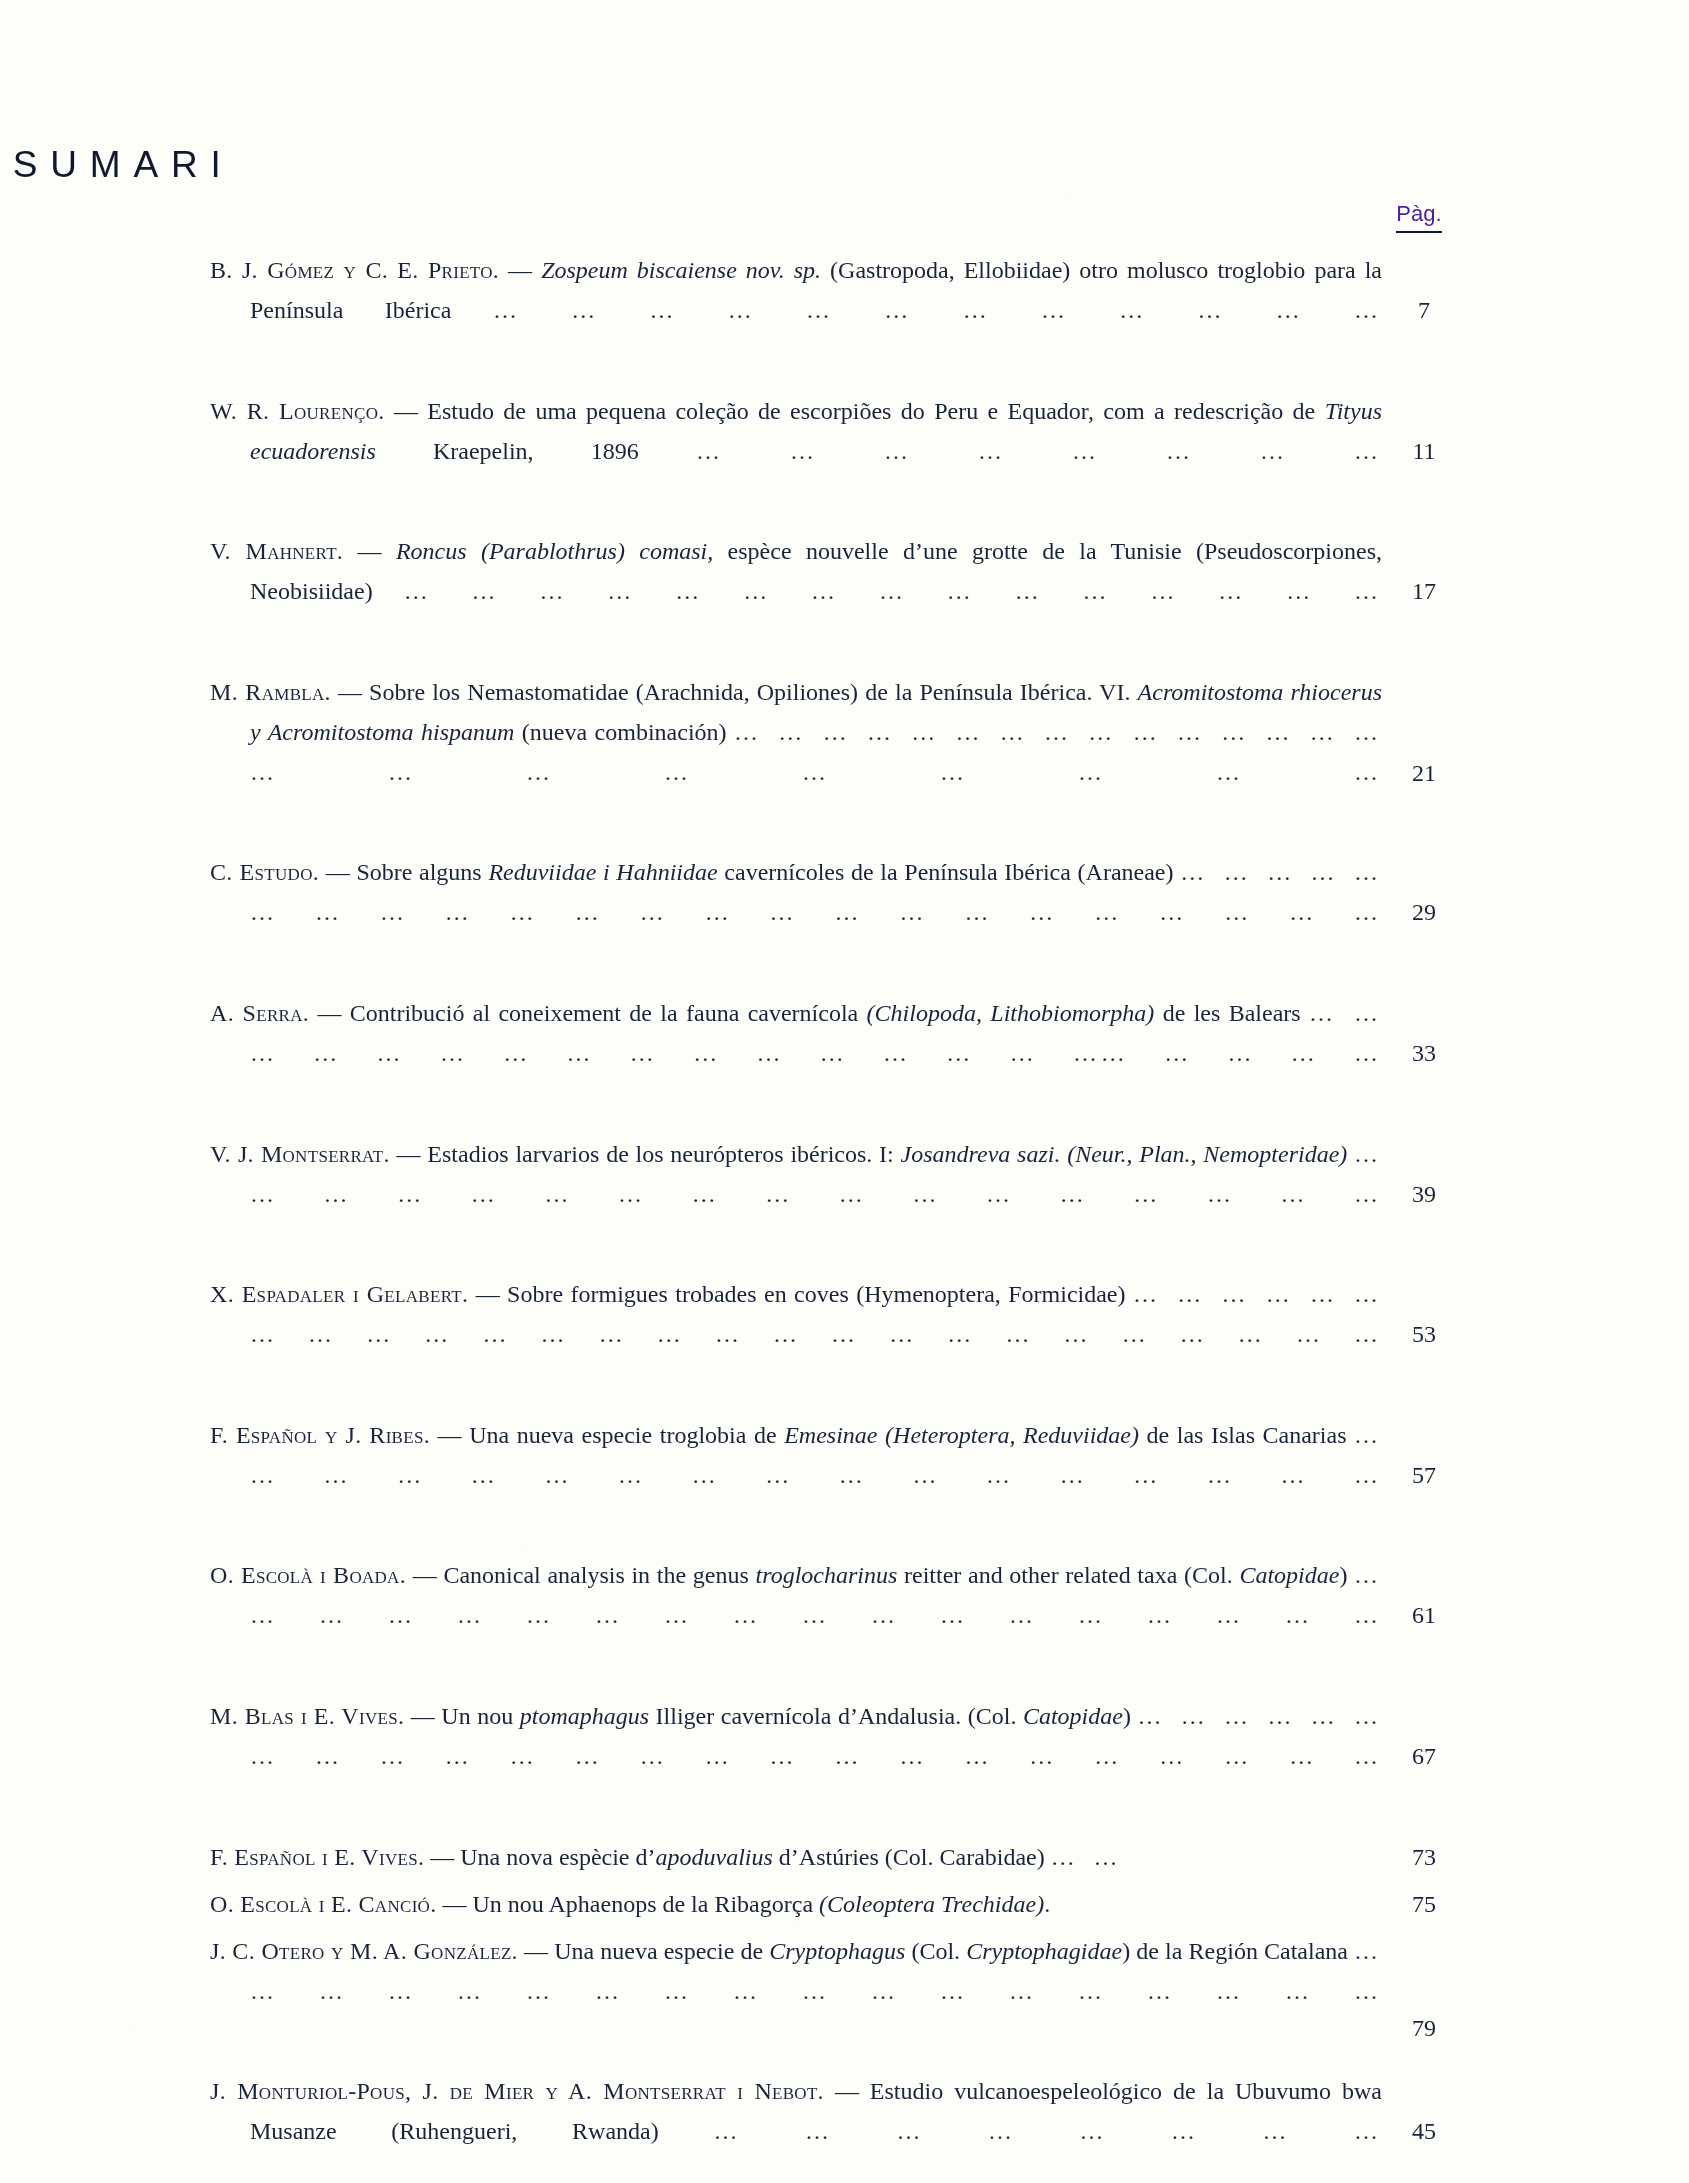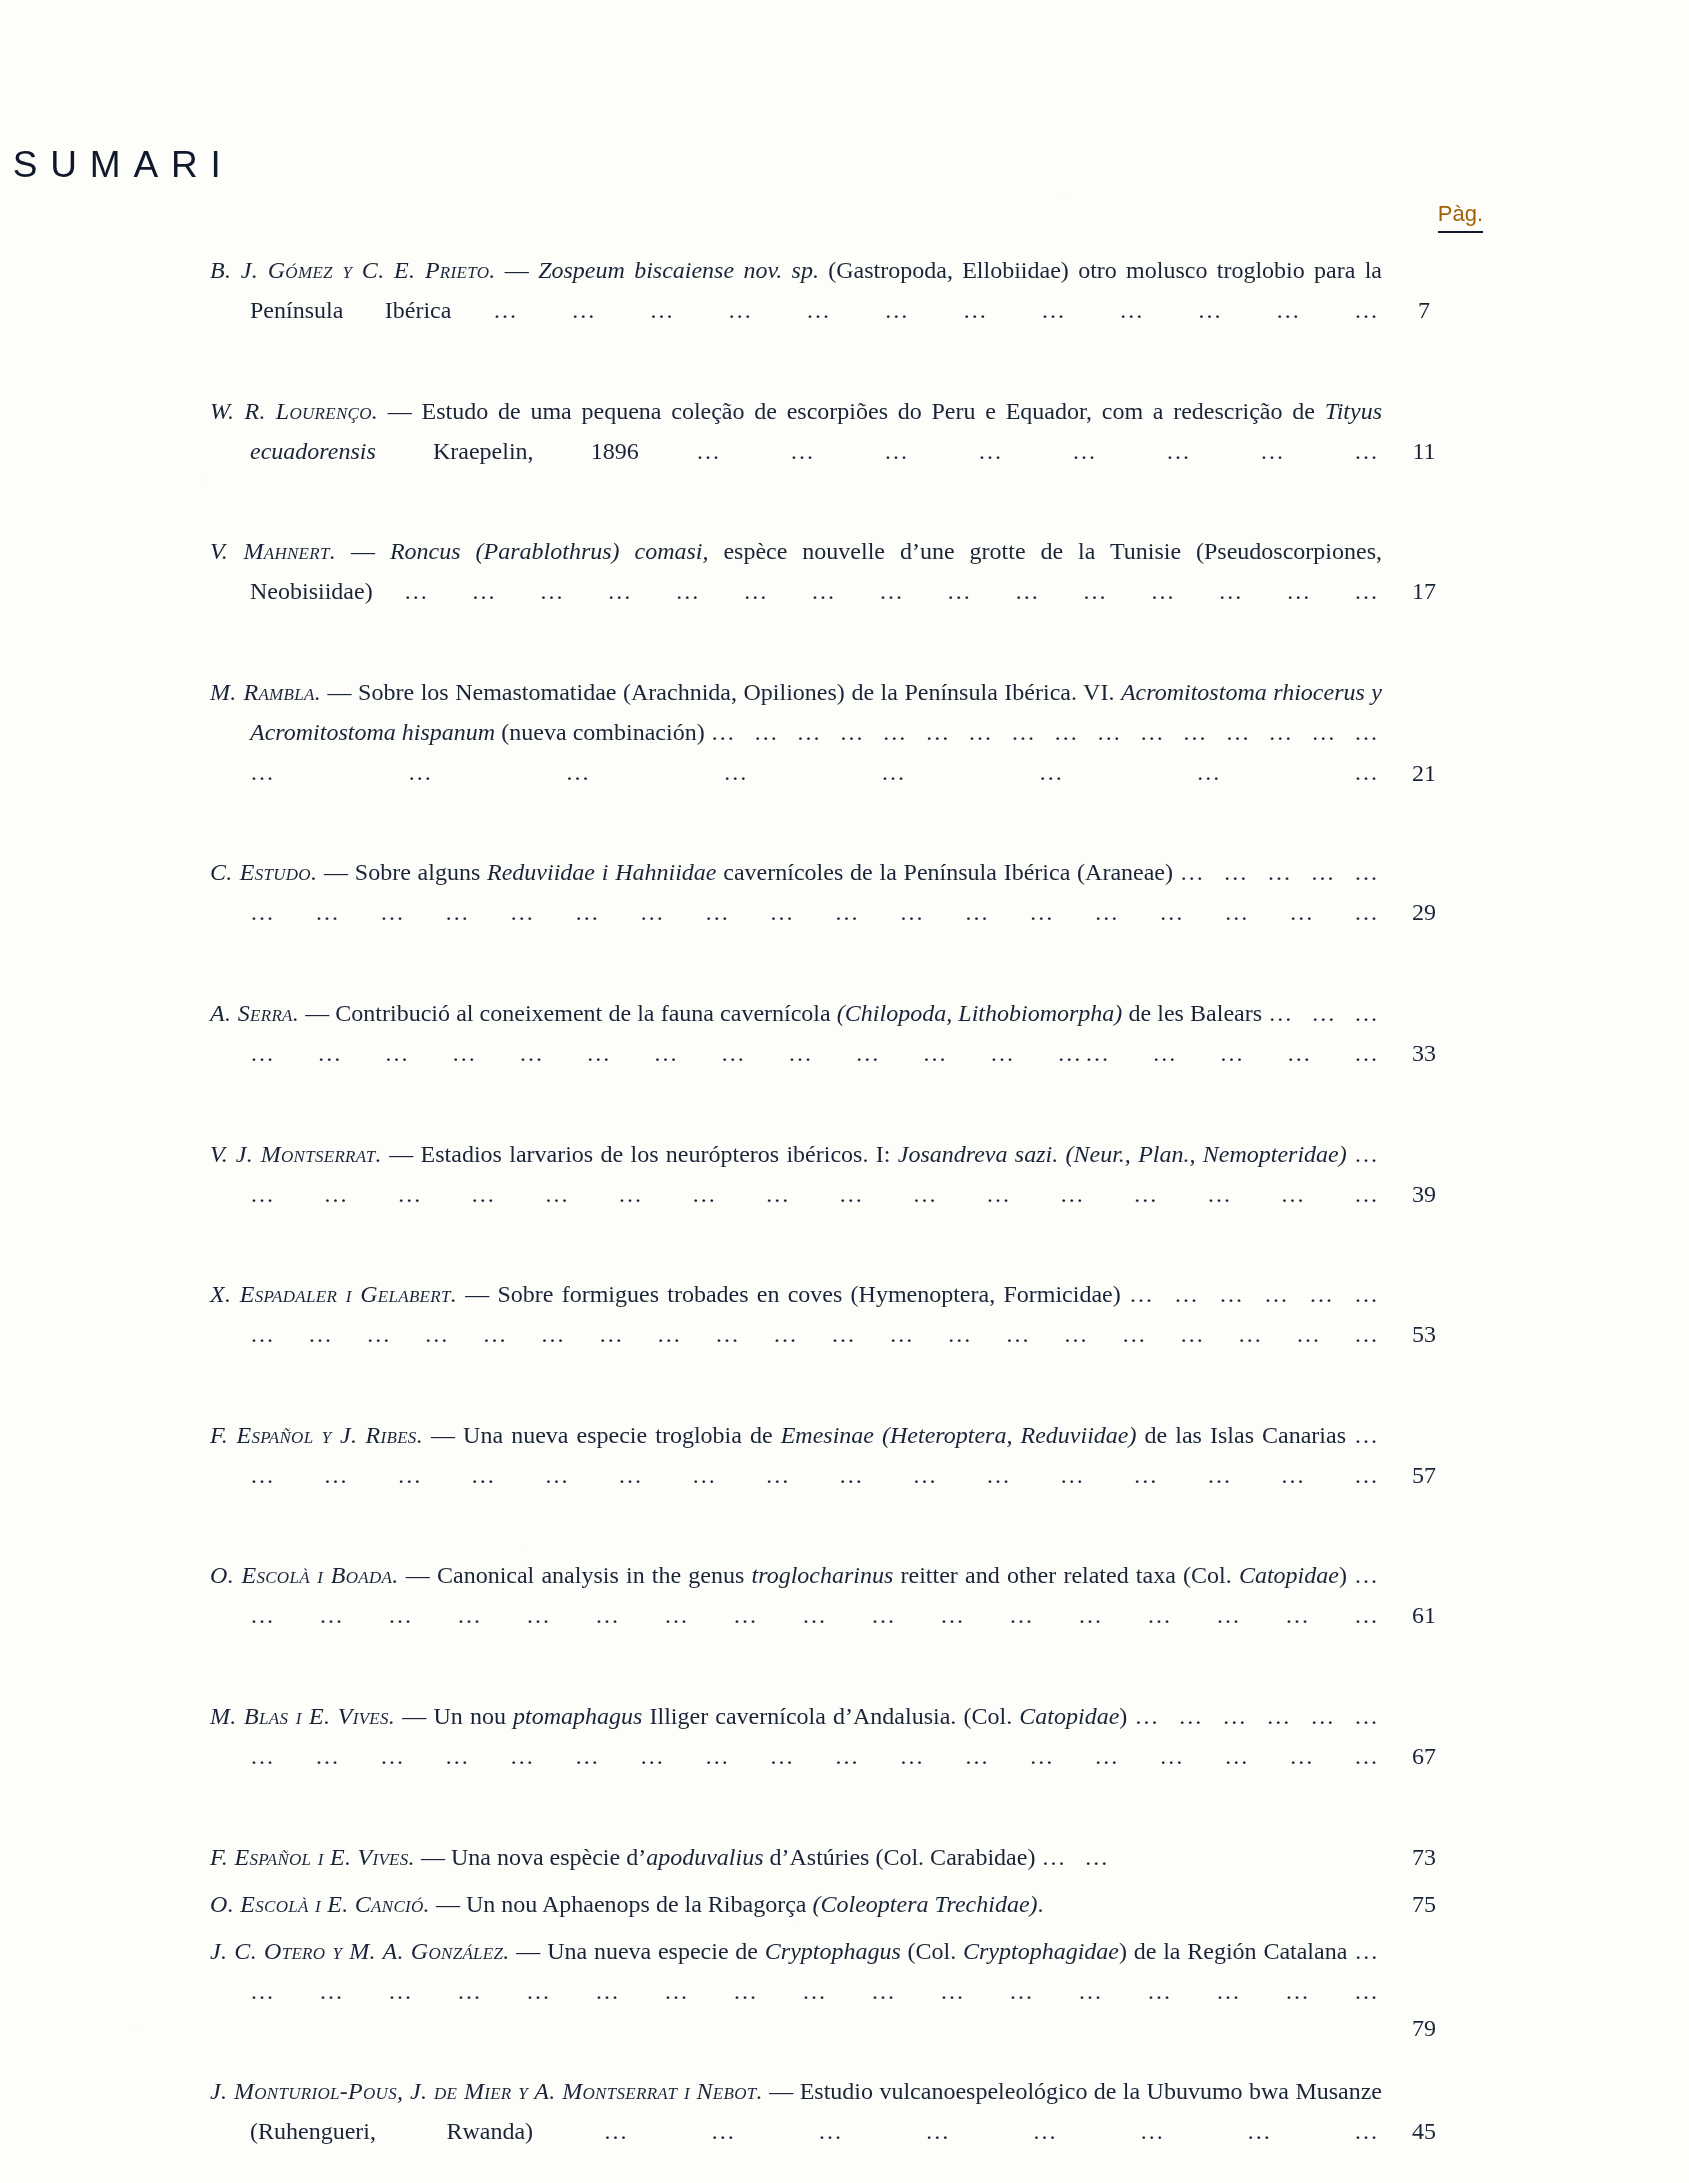--- a/index.html
+++ b/index.html
@@ -50,24 +50,24 @@
     text-indent: 12.8px;
     color: #10182c;
   }
 
   
   .pag-header {
     position: absolute;
     top: 201px;
     left: 1355px;
     width: 128px;
-    text-align: right;
+    text-align: center;
     font-family: "Liberation Sans", "DejaVu Sans", sans-serif;
     font-size: 22px;
-    color: #a16207;
+    color: #4c1d95;
   }
   .pag-header .pag-label {
     display: inline-block;
     padding-bottom: 3.6px;
     border-bottom: 2.5px solid #10182c;
   }
 
   
   .toc {
     position: absolute;
@@ -97,21 +97,20 @@
   .entry-text::after {
     content: "";
     display: inline-block;
     width: 100%;
   }
   .entry-text.no-stretch::after { content: none; }
 
   .sc {
     font-variant: small-caps;
     letter-spacing: 0.3px;
-    font-style: italic;
   }
   .it { font-style: italic; }
 
   .leaders {
     letter-spacing: 3.9px;
     word-spacing: 5px;
   }
 
   .page-num {
     position: absolute;

